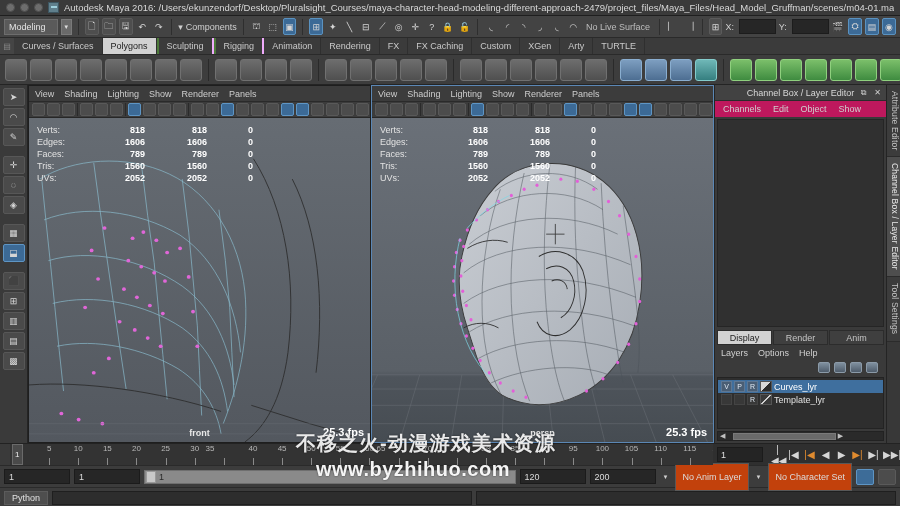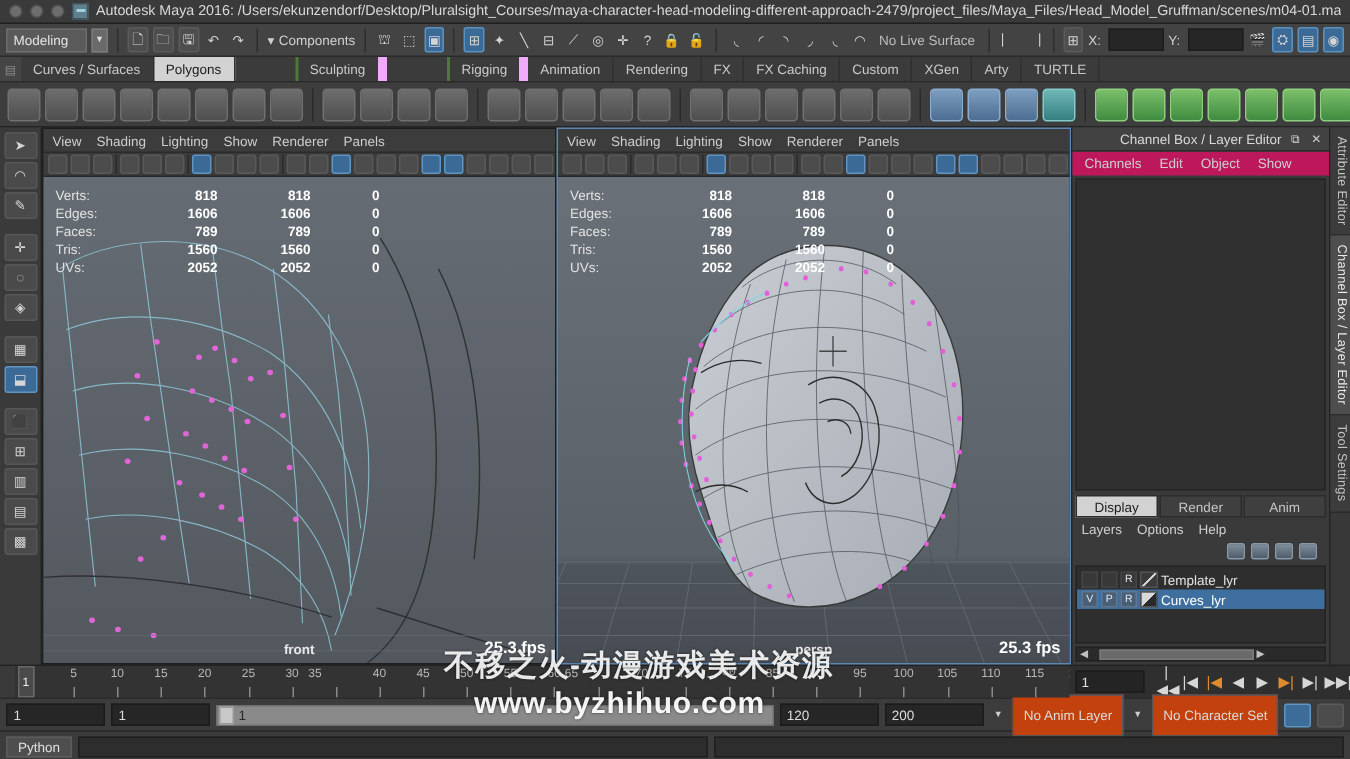--- a/index.html
+++ b/index.html
@@ -54,21 +54,21 @@
   .shelftabs{
     height:17px;background:#3b3b3b;display:flex;align-items:stretch;
     border-bottom:1px solid #2a2a2a;
   }
   .shelf-grip{width:14px;background:#454545;display:flex;align-items:center;justify-content:center;color:#8a8a8a;font-size:8px;}
   .stab{
     padding:0 8px;display:flex;align-items:center;font-size:9px;color:#c9c9c9;
     border-right:1px solid #2f2f2f;background:#3b3b3b;white-space:nowrap;
   }
   .stab.active{ background:#d2d2d2;color:#1c1c1c; }
-  .stab.green{ border-left:2px solid #4d7a3a; border-right:6px solid #f0abfc;margin-left:40px;}
+  .stab.green{ border-left:2px solid #4d7a3a; border-right:2px solid #f0abfc;}
 
   
   .shelfrow{
     height:30px;background:#3d3d3d;display:flex;align-items:center;gap:3px;
     padding:0 5px;border-bottom:1px solid #242424;
   }
   .shicon{
     width:22px;height:22px;border-radius:3px;
     background:linear-gradient(#6d6d6d,#4f4f4f);
     border:1px solid #707070;flex:0 0 auto;position:relative;
@@ -715,33 +715,33 @@
       <span>Options</span>
       <span>Help</span>
     </div>
     <div class="layerbtns">
       <div class="lbtn"></div>
       <div class="lbtn"></div>
       <div class="lbtn"></div>
       <div class="lbtn"></div>
     </div>
     <div class="layerlist">
+      <div class="layerrow sel">
+        <div class="lflag">V</div>
+        <div class="lflag">P</div>
+        <div class="lflag">R</div>
+        <div class="lswatch"></div>
+        <span>Curves_lyr</span>
+      </div>
       <div class="layerrow">
         <div class="lflag empty"></div>
         <div class="lflag empty"></div>
         <div class="lflag empty">R</div>
         <div class="lswatch diag"></div>
         <span>Template_lyr</span>
-      </div>
-      <div class="layerrow sel">
-        <div class="lflag">V</div>
-        <div class="lflag">P</div>
-        <div class="lflag">R</div>
-        <div class="lswatch"></div>
-        <span>Curves_lyr</span>
       </div>
     </div>
     <div class="lscroll">
       <span class="lscroll-arrow">◀</span>
       <div class="lscroll-thumb"></div>
       <span class="lscroll-arrow">▶</span>
     </div>
   </div>
 
   <div class="vtabs">

